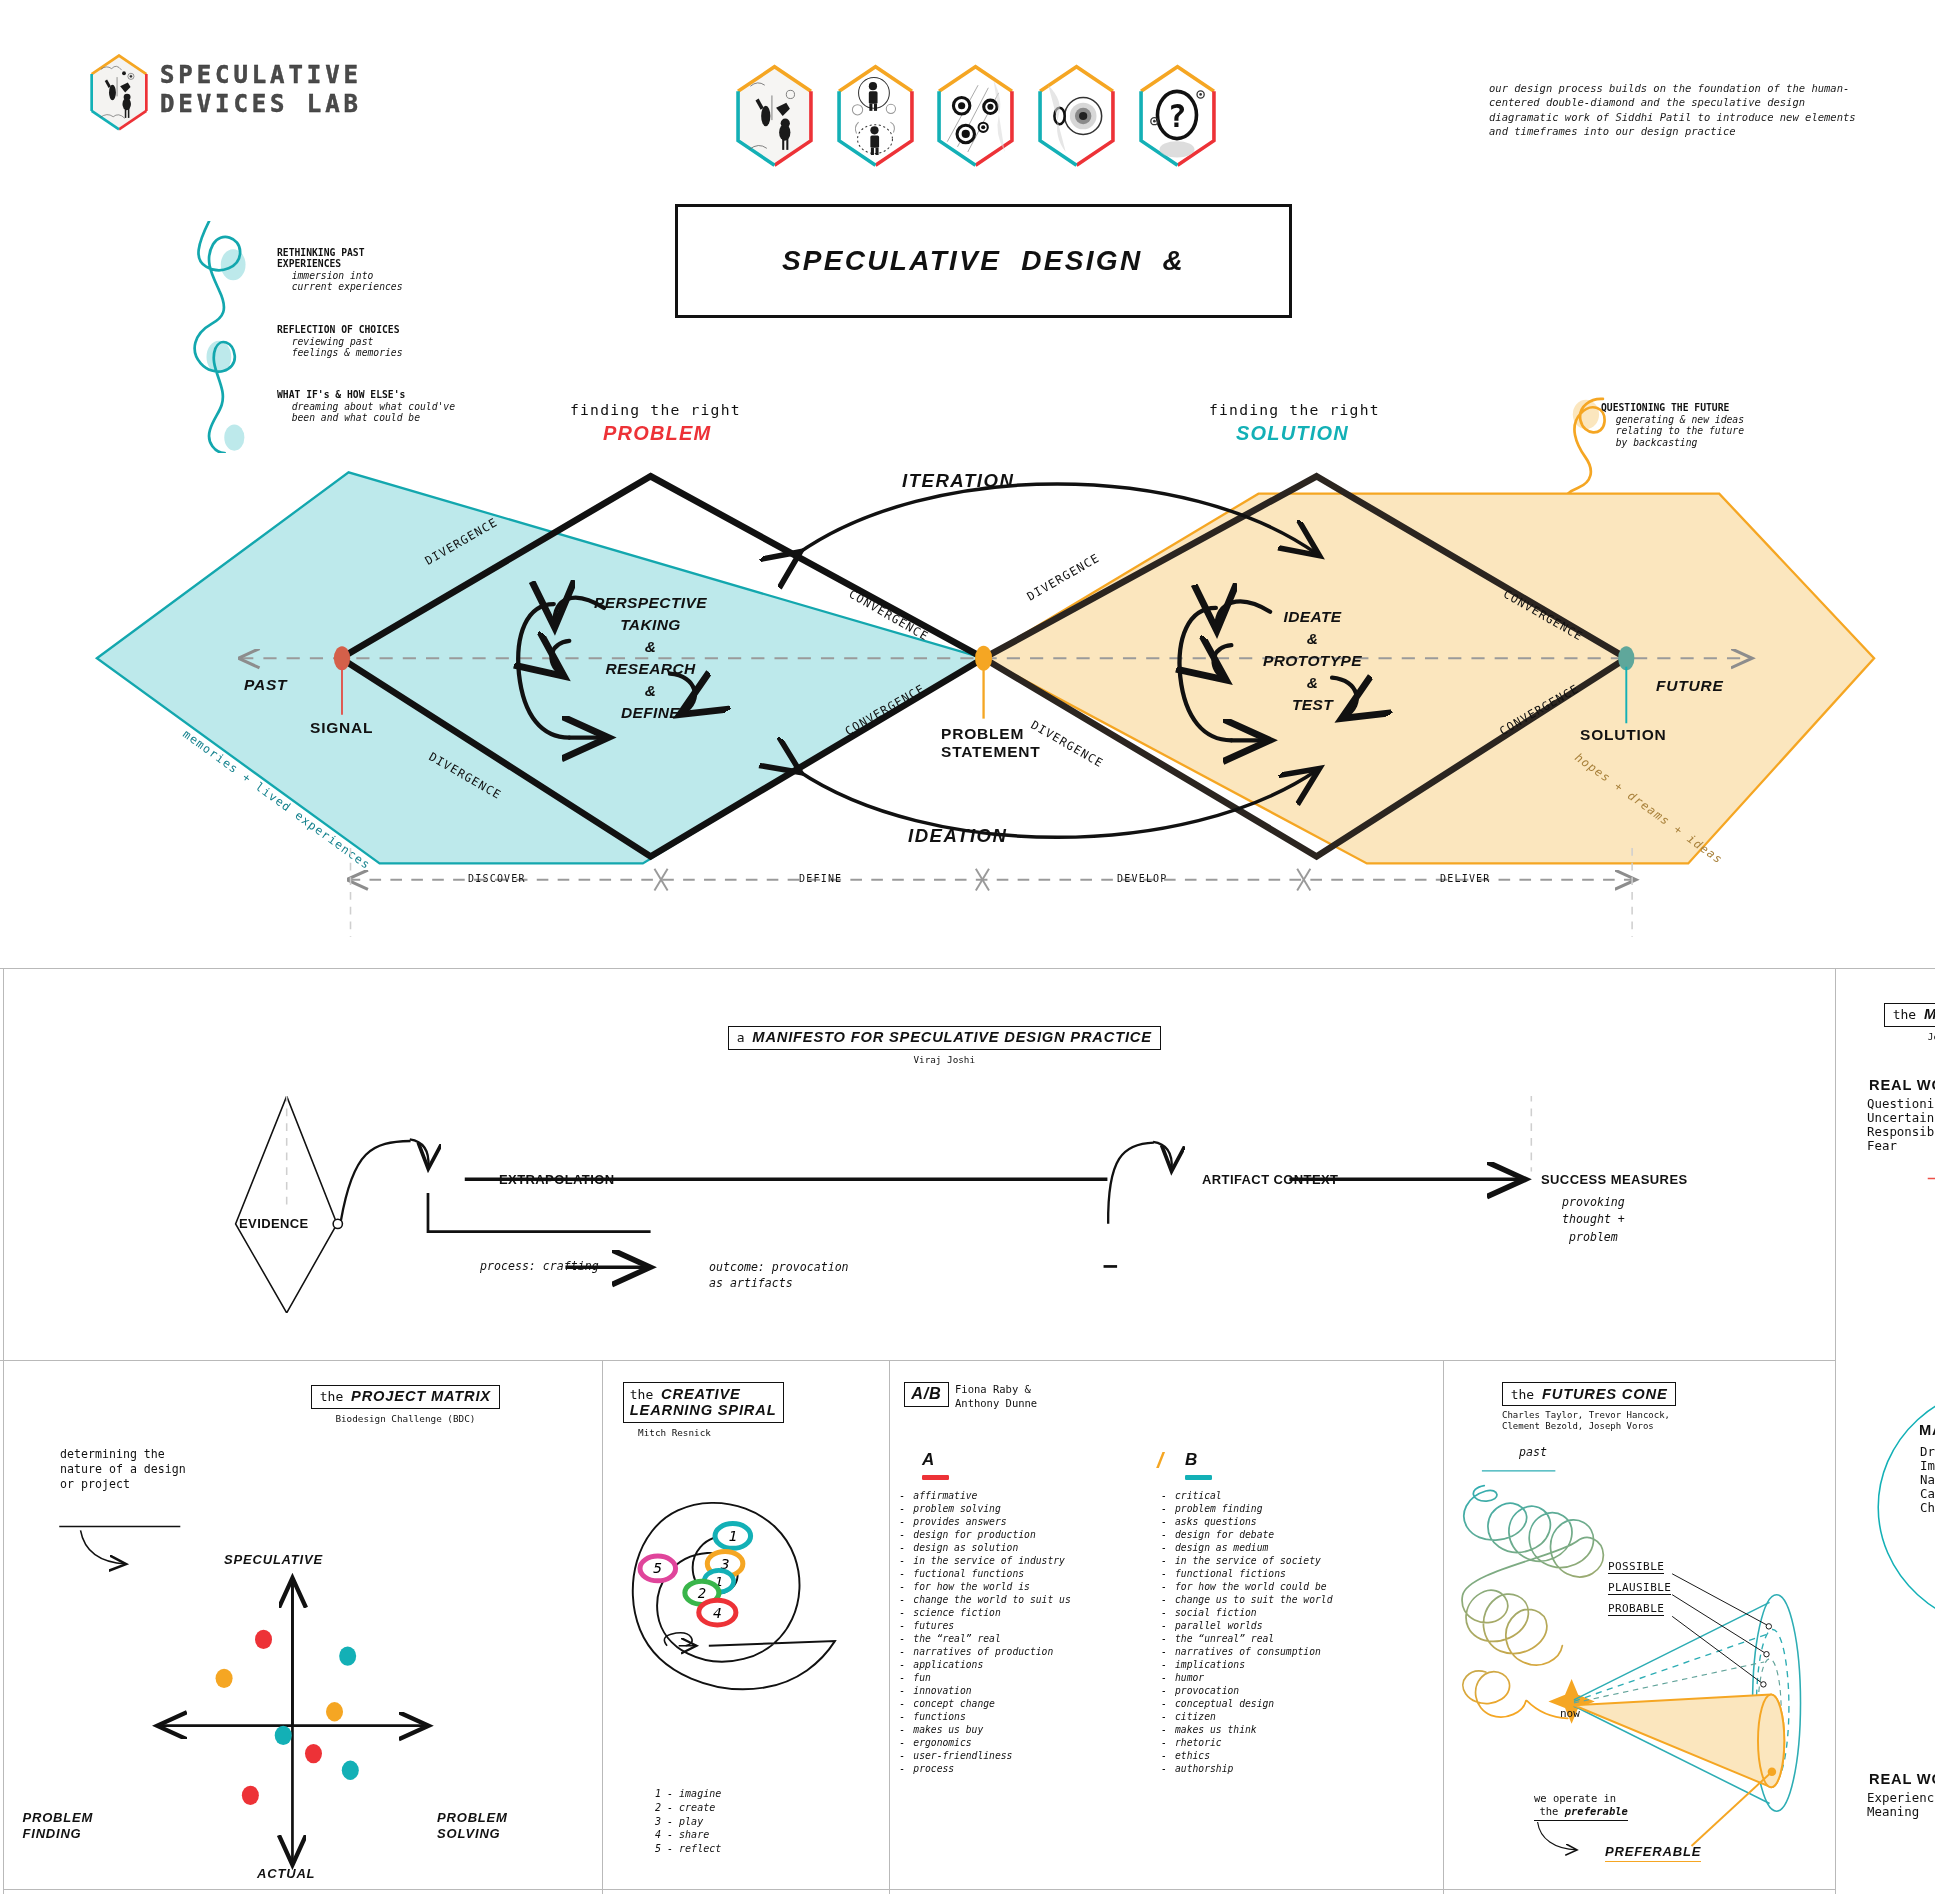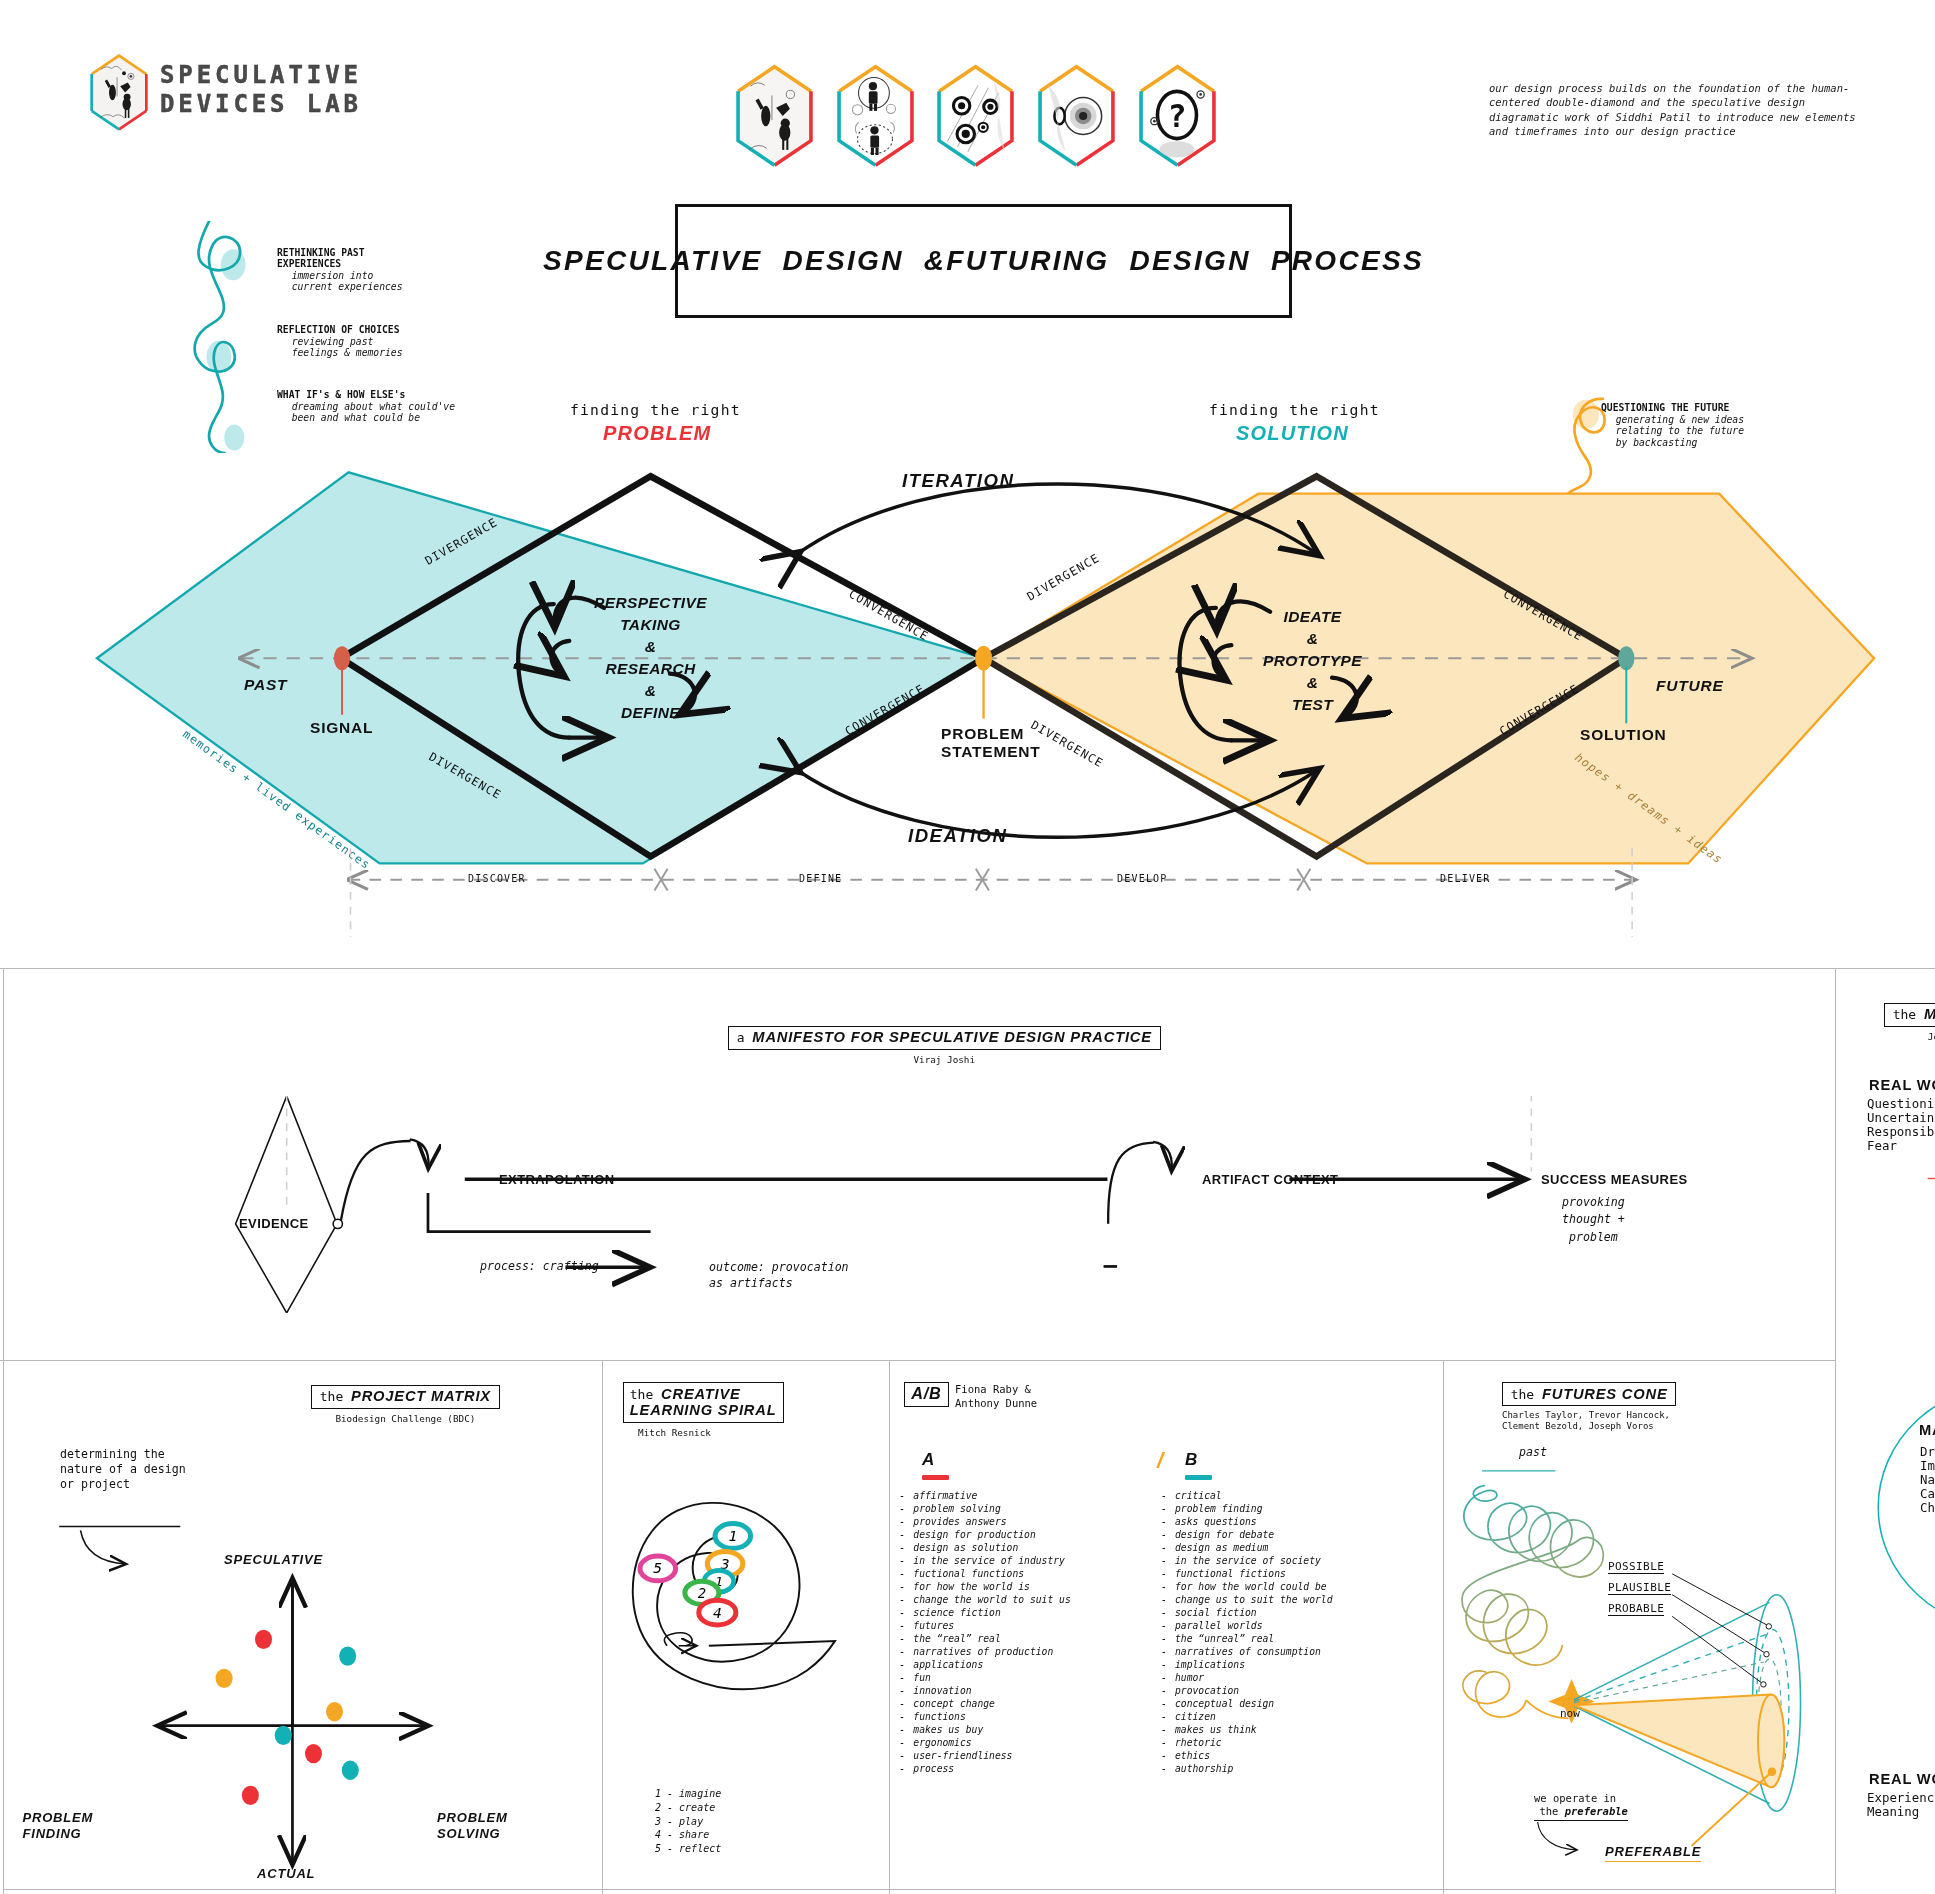--- a/index.html
+++ b/index.html
@@ -222,21 +222,20 @@
       <circle cx="120" cy="58" r="2.6" fill="#333"></circle>
       <circle cx="30" cy="110" r="7" fill="none" stroke="#333" stroke-width="2.5"></circle>
       <circle cx="30" cy="110" r="2.6" fill="#333"></circle>
     </svg>
 </div>
 
 <div class="abs" id="intro-note">our design process builds on the foundation of the human-centered double-diamond and the speculative design diagramatic work of Siddhi Patil to introduce new elements and timeframes into our design practice</div>
 
 <div class="abs" id="title-box">
   <div class="tl">SPECULATIVE  DESIGN  &amp;</div>
-  <div class="tl">FUTURING  DESIGN  PROCESS</div>
 </div>
 
 <svg class="abs" style="left:182px;top:221px;width:124px;height:232px;" viewBox="0 0 320 600">
   <g fill="#BDE9EB">
       <ellipse cx="132" cy="113" rx="32" ry="40"></ellipse>
       <ellipse cx="95" cy="352" rx="32" ry="42"></ellipse>
       <ellipse cx="135" cy="560" rx="26" ry="34"></ellipse>
     </g>
   <path d="M70 0 C40 60 30 100 62 118 C100 140 150 120 150 80 C150 42 100 26 80 60 C56 102 78 140 96 180
            C120 230 106 250 76 266 C30 292 20 336 48 368 C82 406 140 390 136 348 C132 312 98 300 86 330

